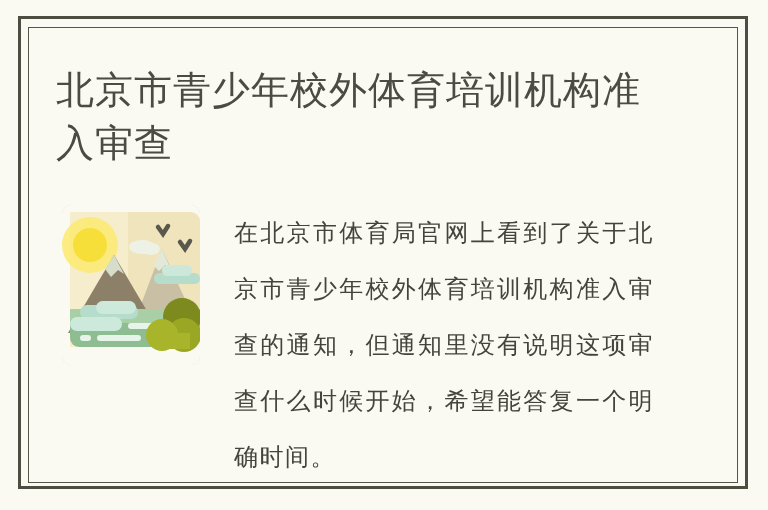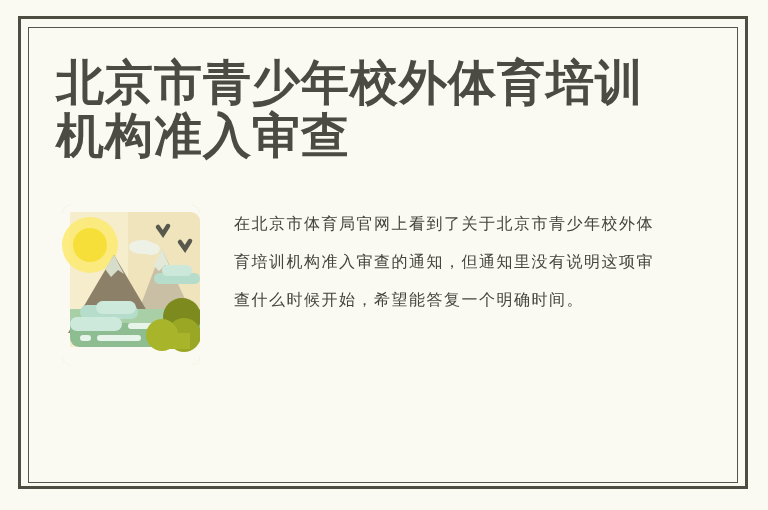--- a/index.html
+++ b/index.html
@@ -40,27 +40,27 @@
     width: 710px;
     height: 456px;
     border: 1.5px solid #56554a;
     box-sizing: border-box;
   }
 
   
   .title {
     position: absolute;
     left: 56px;
-    top: 56px;
+    top: 64px;
     width: 620px;
-    font-size: 48px;
+    font-size: 38px;
     line-height: 53px;
     letter-spacing: 1px;
     color: #4c4b43;
-    font-weight: 700;
+    font-weight: 400;
     font-family: "Liberation Sans", "DejaVu Sans", sans-serif;
     white-space: pre-wrap;
   }
 
   
   .content {
     position: absolute;
     left: 62px;
     top: 205px;
     width: 600px;
@@ -76,22 +76,22 @@
     overflow: hidden;
     background: #f0e4bd;
   }
   .thumb svg { display: block; }
 
   .body-text {
     position: absolute;
     left: 172px;
     top: 0px;
     width: 420px;
-    font-size: 16px;
-    line-height: 38px;
+    font-size: 24px;
+    line-height: 56px;
     letter-spacing: 1.5px;
     color: #45443c;
     font-family: "DejaVu Sans", "Liberation Sans", sans-serif;
     text-align: justify;
     text-justify: inter-ideograph;
   }
 </style>
 </head>
 <body>
 

